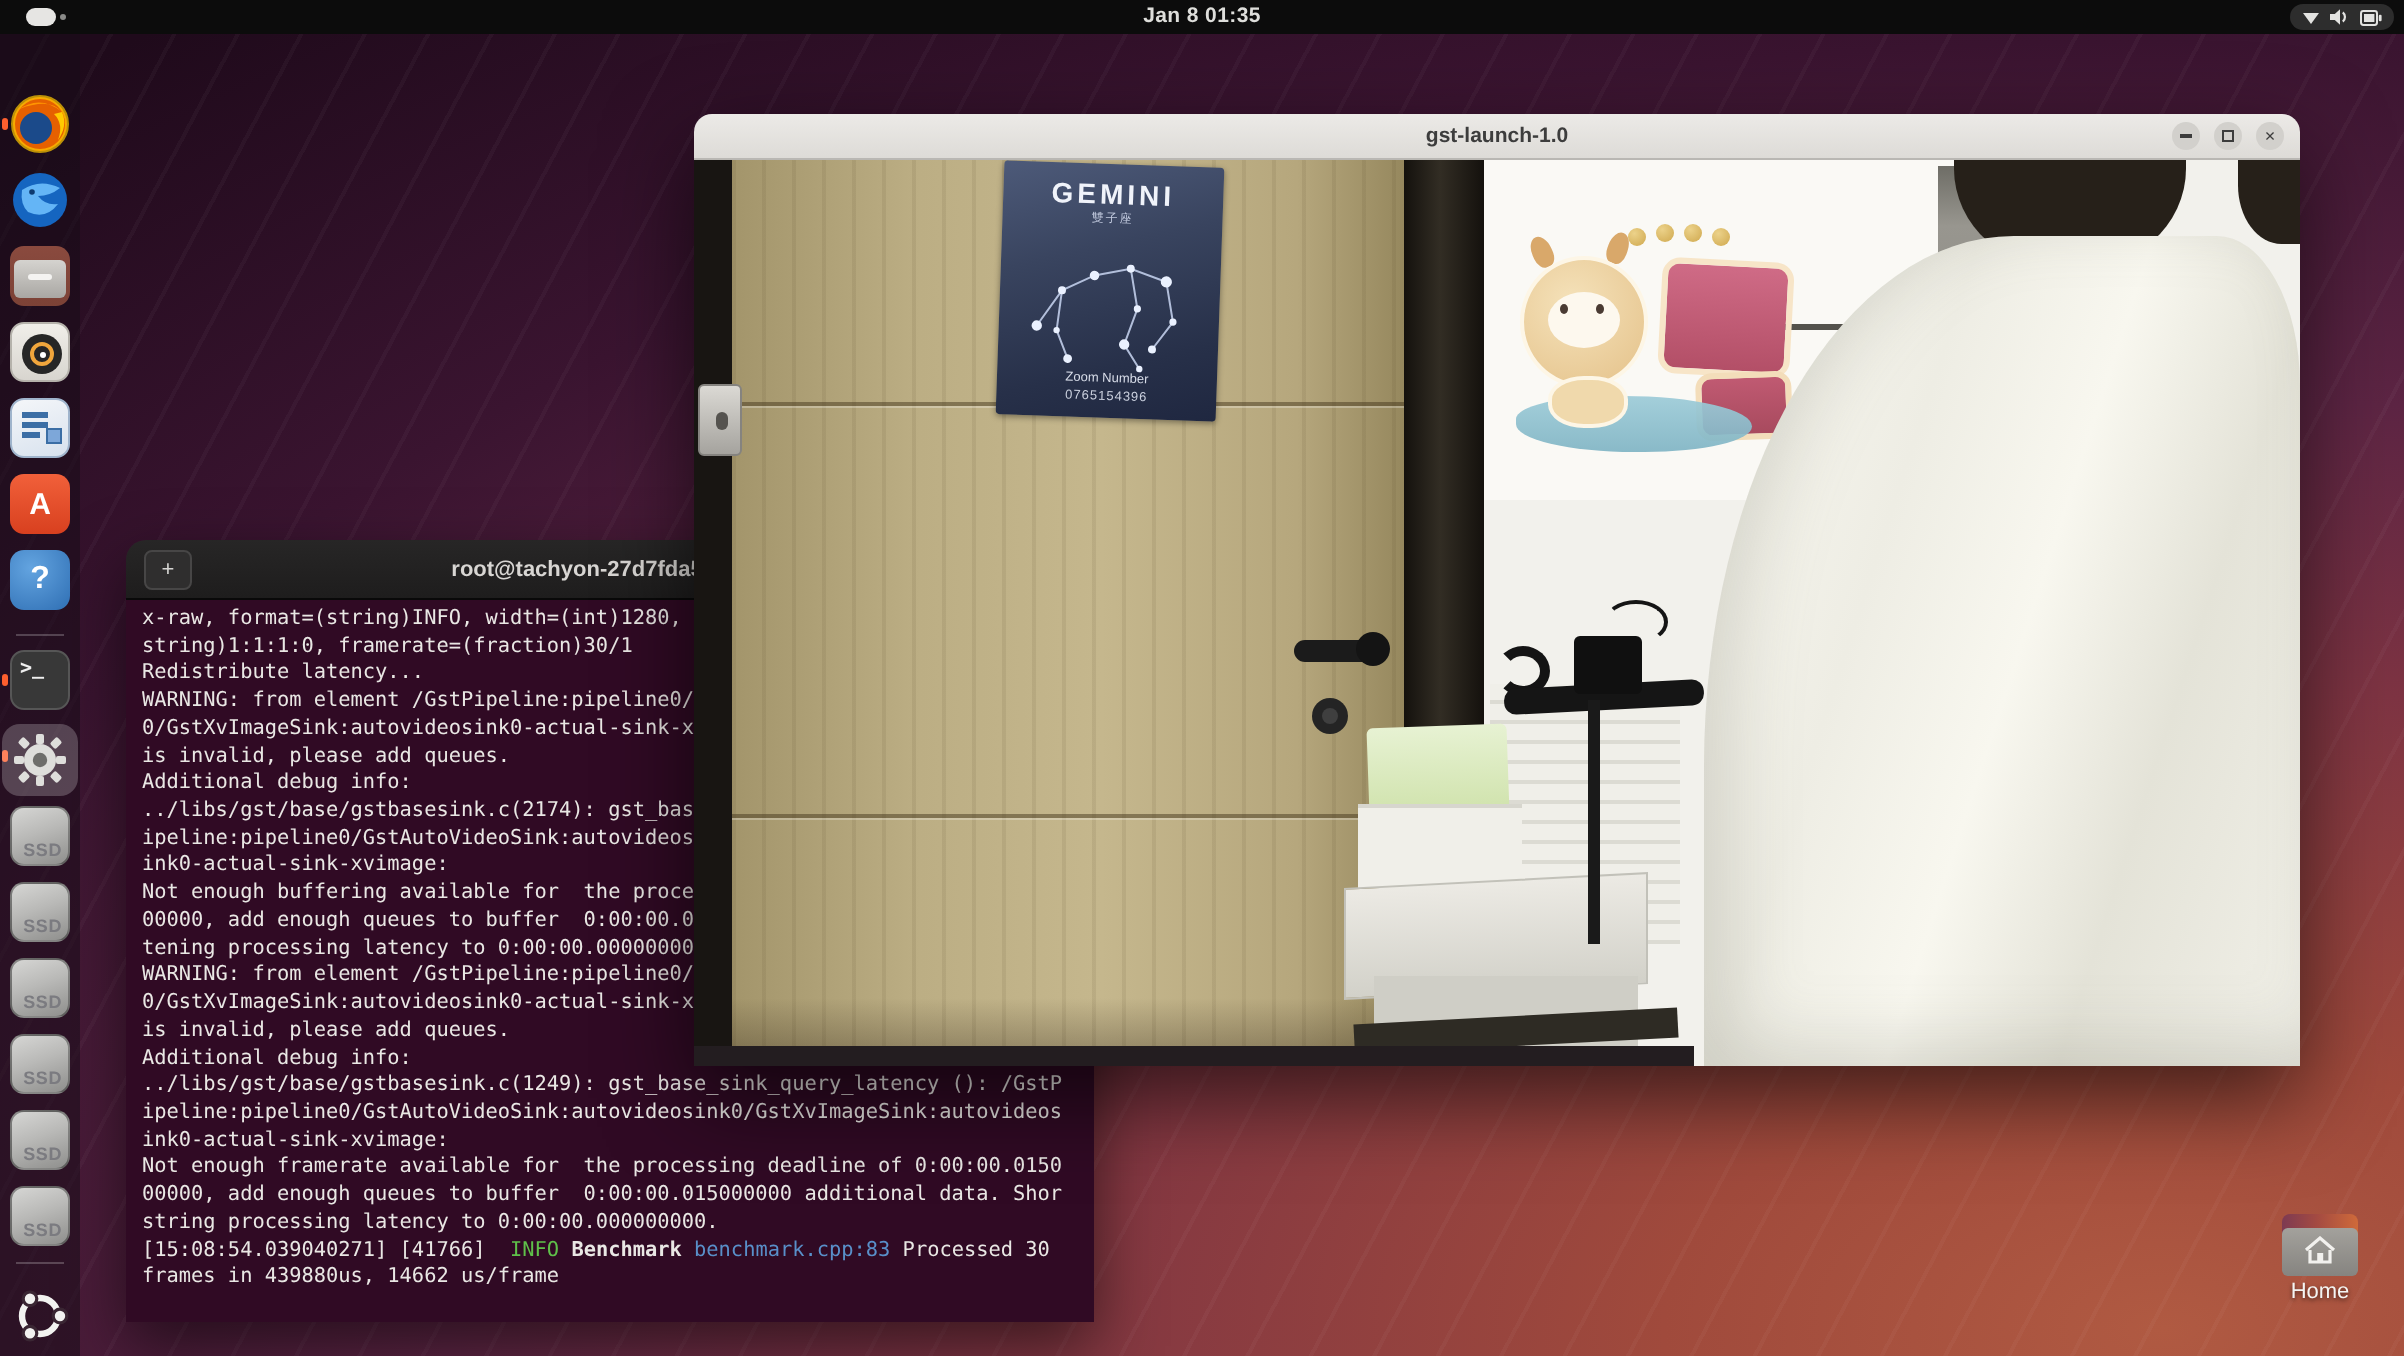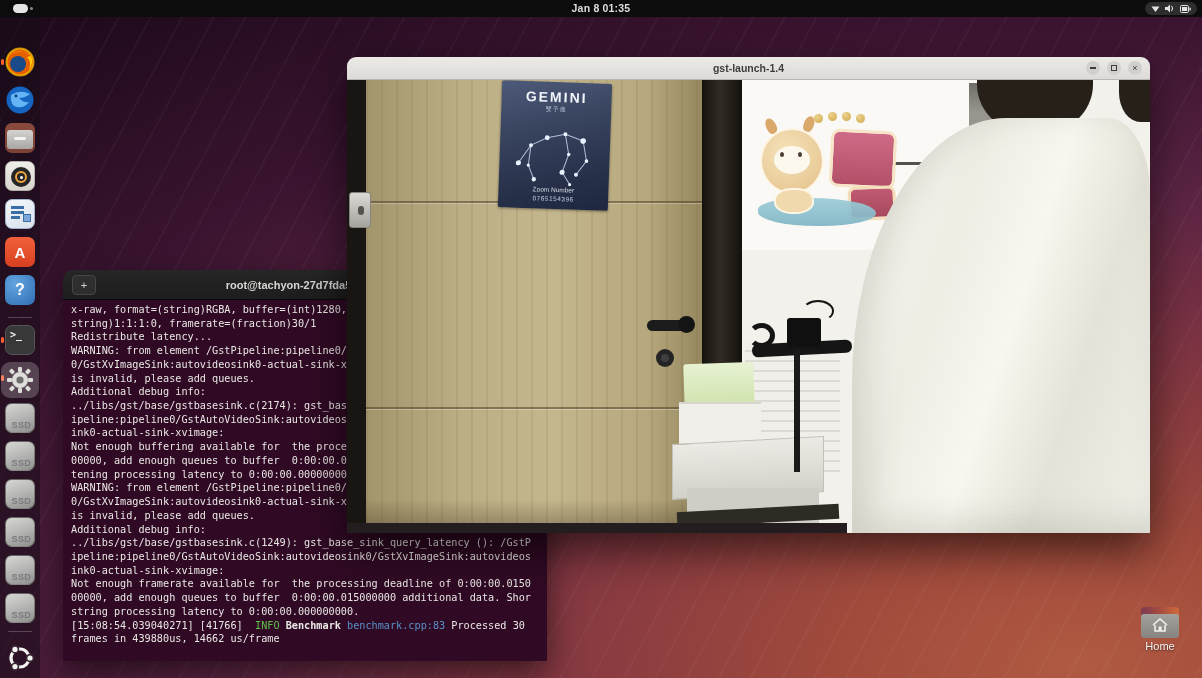--- a/index.html
+++ b/index.html
@@ -309,21 +309,21 @@
 </div>
 
 <div id="terminal" class="win">
   <div id="term-titlebar" class="abs">
     <div id="term-newtab" class="abs">
       <span>+</span>
     </div>
     <div id="term-title">root@tachyon-27d7fda5: /hom</div>
   </div>
   <div id="term-body" class="abs">
-    <div class="tl">x-raw, format=(string)RGBA, buffer=(int)1280,</div>
+    <div class="tl">x-raw, format=(string)INFO, width=(int)1280,</div>
     <div class="tl">string)1:1:1:0, framerate=(fraction)30/1</div>
     <div class="tl">Redistribute latency...</div>
     <div class="tl">WARNING: from element /GstPipeline:pipeline0/</div>
     <div class="tl">0/GstXvImageSink:autovideosink0-actual-sink-x</div>
     <div class="tl">is invalid, please add queues.</div>
     <div class="tl">Additional debug info:</div>
     <div class="tl">../libs/gst/base/gstbasesink.c(2174): gst_bas</div>
     <div class="tl">ipeline:pipeline0/GstAutoVideoSink:autovideos</div>
     <div class="tl">ink0-actual-sink-xvimage:</div>
     <div class="tl">Not enough buffering available for  the proce</div>
@@ -339,21 +339,21 @@
     <div class="tl">Not enough framerate available for  the processing deadline of 0:00:00.0150</div>
     <div class="tl">00000, add enough queues to buffer  0:00:00.015000000 additional data. Shor</div>
     <div class="tl">string processing latency to 0:00:00.000000000.</div>
     <div class="tl"><span>[15:08:54.039040271] [41766]  </span><span class="lvl">INFO</span><span class="comp"> Benchmark </span><span class="loc">benchmark.cpp:83</span><span> Processed 30</span></div>
     <div class="tl">frames in 439880us, 14662 us/frame</div>
   </div>
 </div>
 
 <div id="video-win" class="win">
   <div id="vid-titlebar" class="abs">
-    <div id="vid-title">gst-launch-1.4</div>
+    <div id="vid-title">gst-launch-1.0</div>
     <div id="btn-min" class="circle-btn abs">
         <span class="min-glyph"></span>
       </div>
     <div id="btn-max" class="circle-btn abs">
         <span class="max-glyph"></span>
       </div>
     <div id="btn-close" class="circle-btn abs">
         <span>×</span>
       </div>
   </div>

